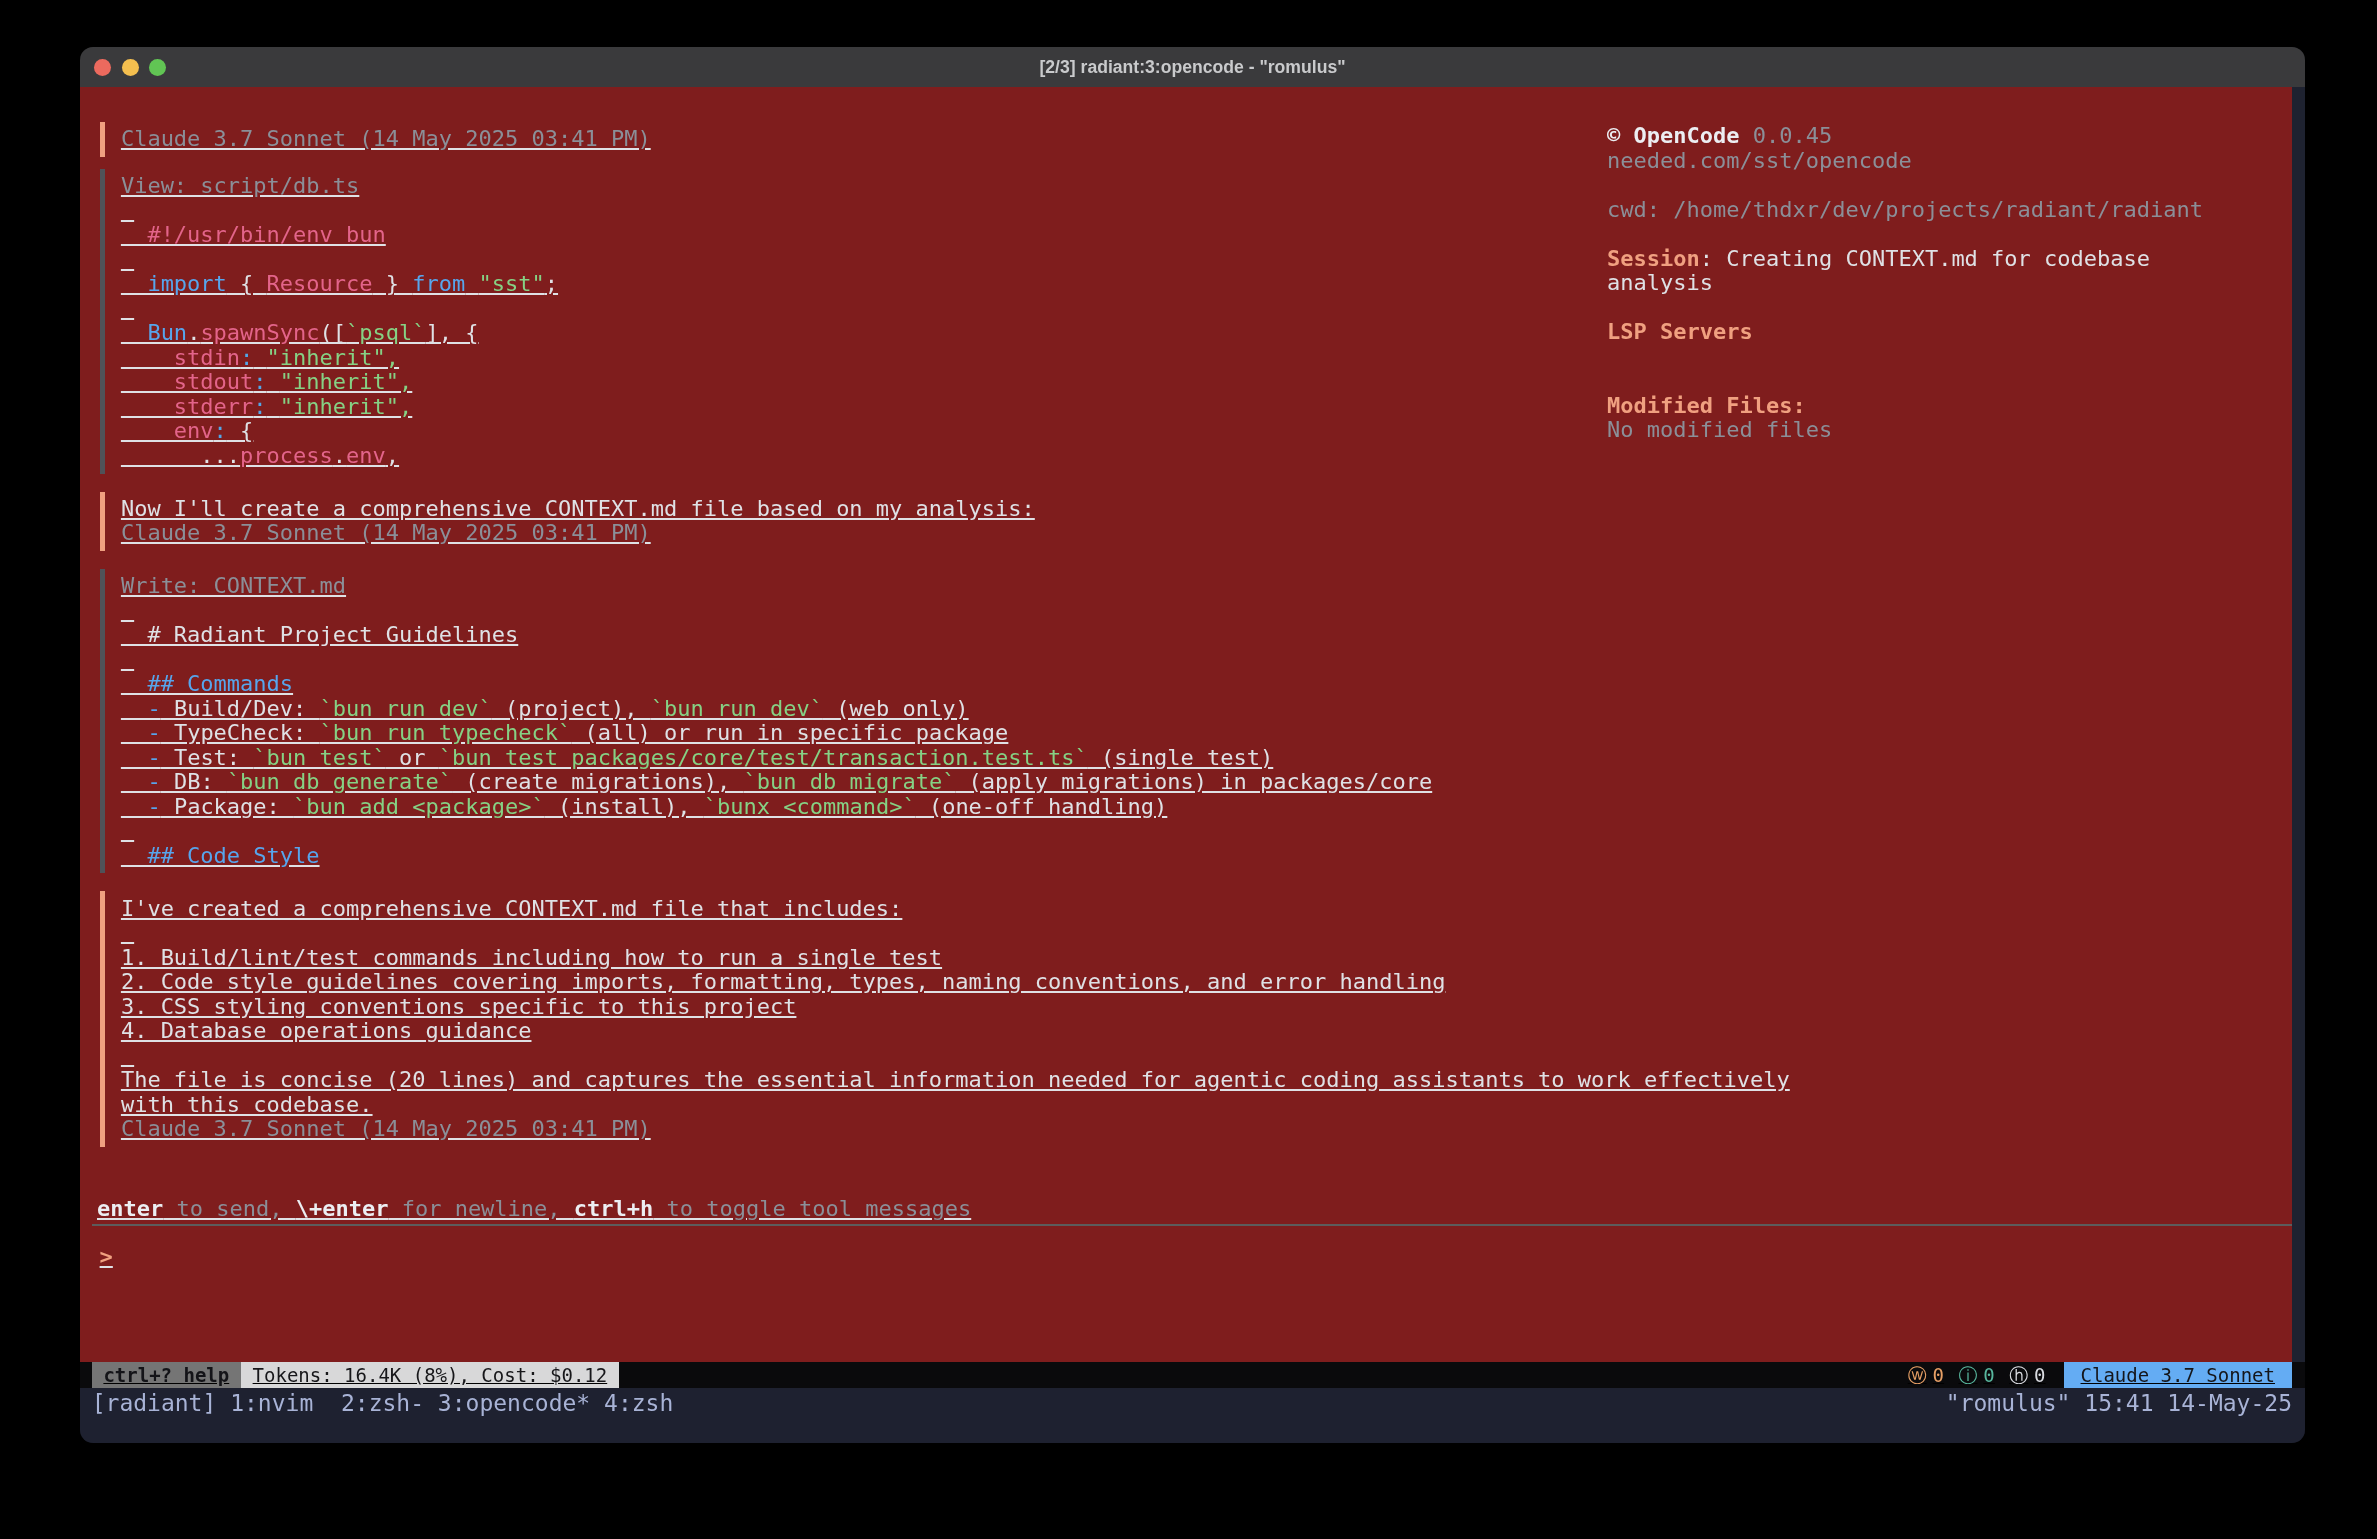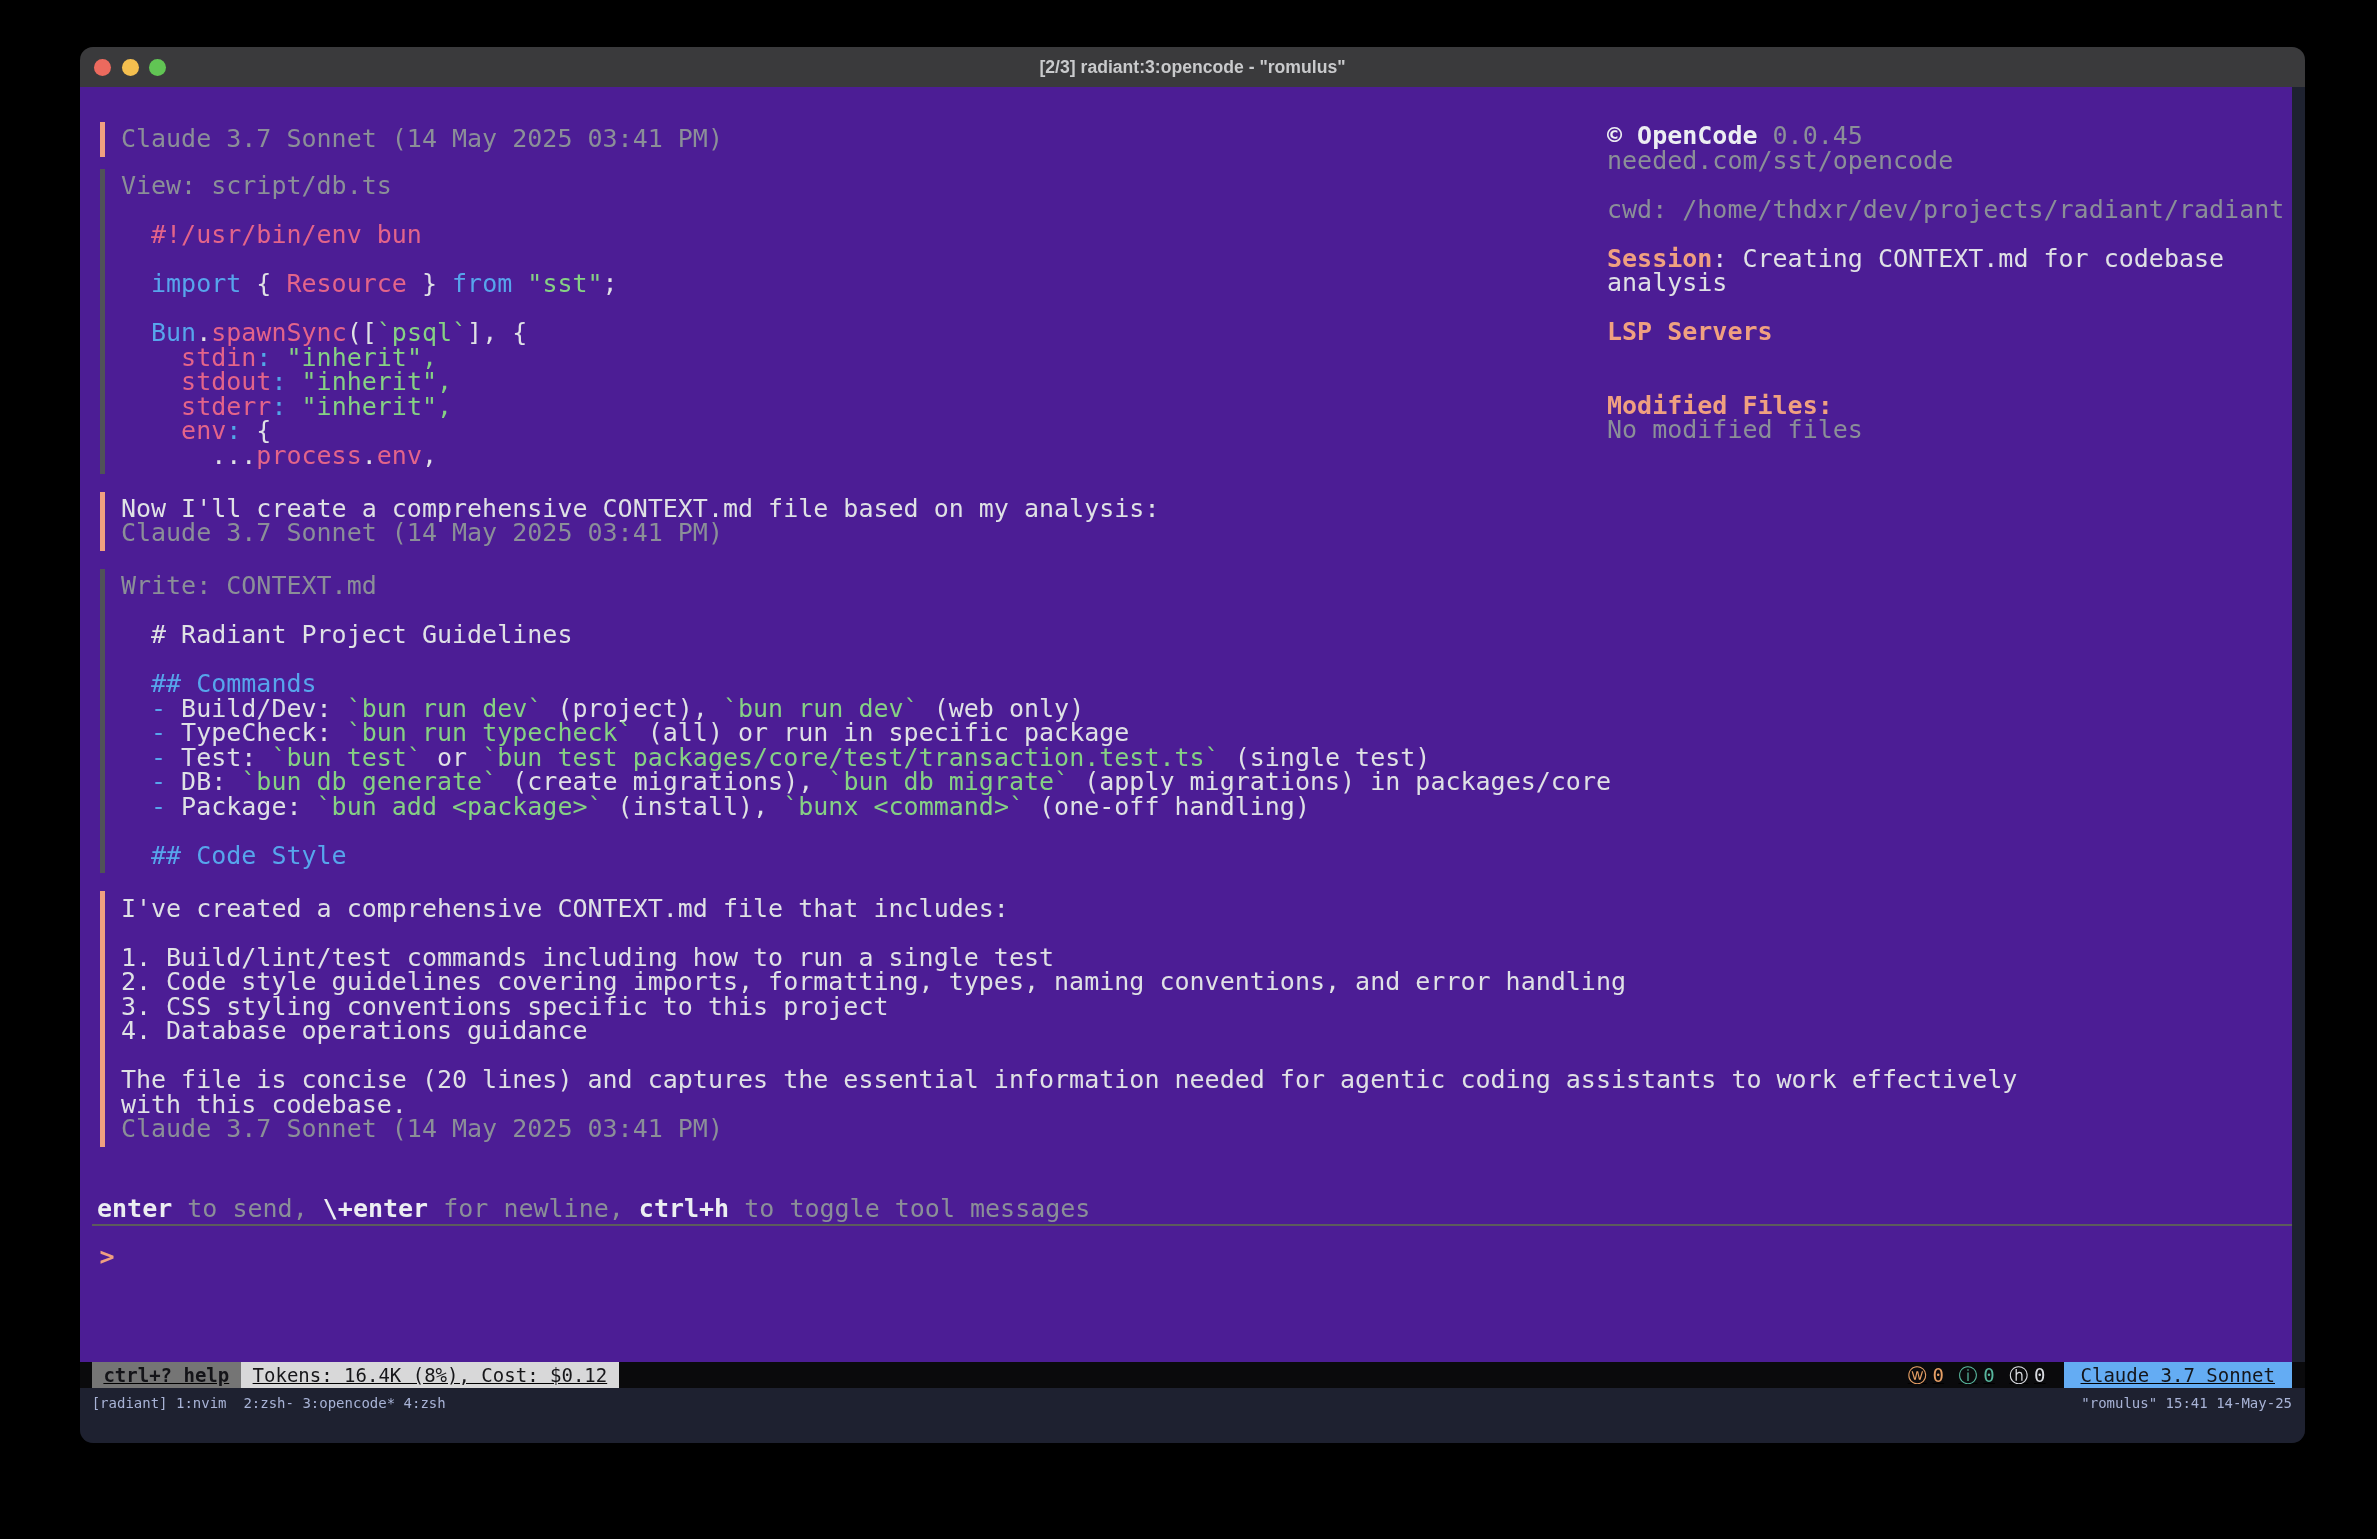--- a/index.html
+++ b/index.html
@@ -9,22 +9,22 @@
           border-radius:13px;overflow:hidden;display:flex;flex-direction:column;
           background:#0a0a0c;box-shadow:0 19.6px 52px rgba(0,0,0,.8);}
   
   .titlebar{height:40px;background:#3a3a3c;position:relative;flex:0 0 auto;
             display:flex;align-items:center;justify-content:center;}
   .lights{position:absolute;left:14.4px;top:0;height:40px;display:flex;align-items:center;gap:10.4px;}
   .light{width:17px;height:17px;border-radius:50%;}
   .light.red{background:#ec6a5e;} .light.yellow{background:#f4bf4f;} .light.green{background:#61c554;}
   .title{font-family:"Liberation Sans",sans-serif;font-size:17.6px;font-weight:700;color:#c9cacc;}
   
-  .content{flex:1 1 auto;position:relative;background:#4c1d95;
-           font-size:25px;line-height:24.5px;color:#dfe1e5;}
+  .content{flex:1 1 auto;position:relative;background:#7f1d1d;
+           font-size:22px;line-height:24.5px;color:#dfe1e5;text-decoration:underline;}
   .chat{padding:35px 0 0 19.6px;width:1553px;}
   .block{border-left:5.2px solid #505258;padding:5.2px 0 5.2px 16.3px;}
   .block.bar-orange{border-left-color:#f0a080;}
   .block + .block{margin-top:18px;}
   .block:nth-child(2){margin-top:12.4px;}
   .line{white-space:pre;}
   .s-d{color:#8b8f98;}
   .s-f{color:#dfe1e5;}
   .s-r{color:#e3648a;}
   .s-b{color:#57a5ec;}
@@ -44,21 +44,21 @@
   .badge-key{background:#757575;color:#141418;font-weight:bold;}
   .badge-tokens{background:#d8d8d9;color:#17171a;}
   .status-right{margin-left:auto;display:flex;align-items:stretch;}
   .indicators{display:flex;align-items:center;gap:14.4px;margin-right:18px;}
   .indicator{display:flex;align-items:center;gap:5.9px;white-space:pre;}
   .badge-model{background:#64acf3;color:#15161a;padding:0 17px;}
   .statusbar-gap{width:13px;background:#0a0a0c;}
   
   .tmuxbar{height:55px;flex:0 0 auto;background:#1e2130;}
   .tmux-row{height:30px;display:flex;align-items:center;justify-content:space-between;
-            padding:0 13px 0 11.7px;color:#a8b3d6;font-size:14px;white-space:pre;}
+            padding:0 13px 0 11.7px;color:#a8b3d6;font-size:23px;white-space:pre;}
 </style>
 </head>
 <body>
 
 <div class="window">
 
   <div class="titlebar">
     <div class="lights">
       <span class="light red"></span>
       <span class="light yellow"></span>

